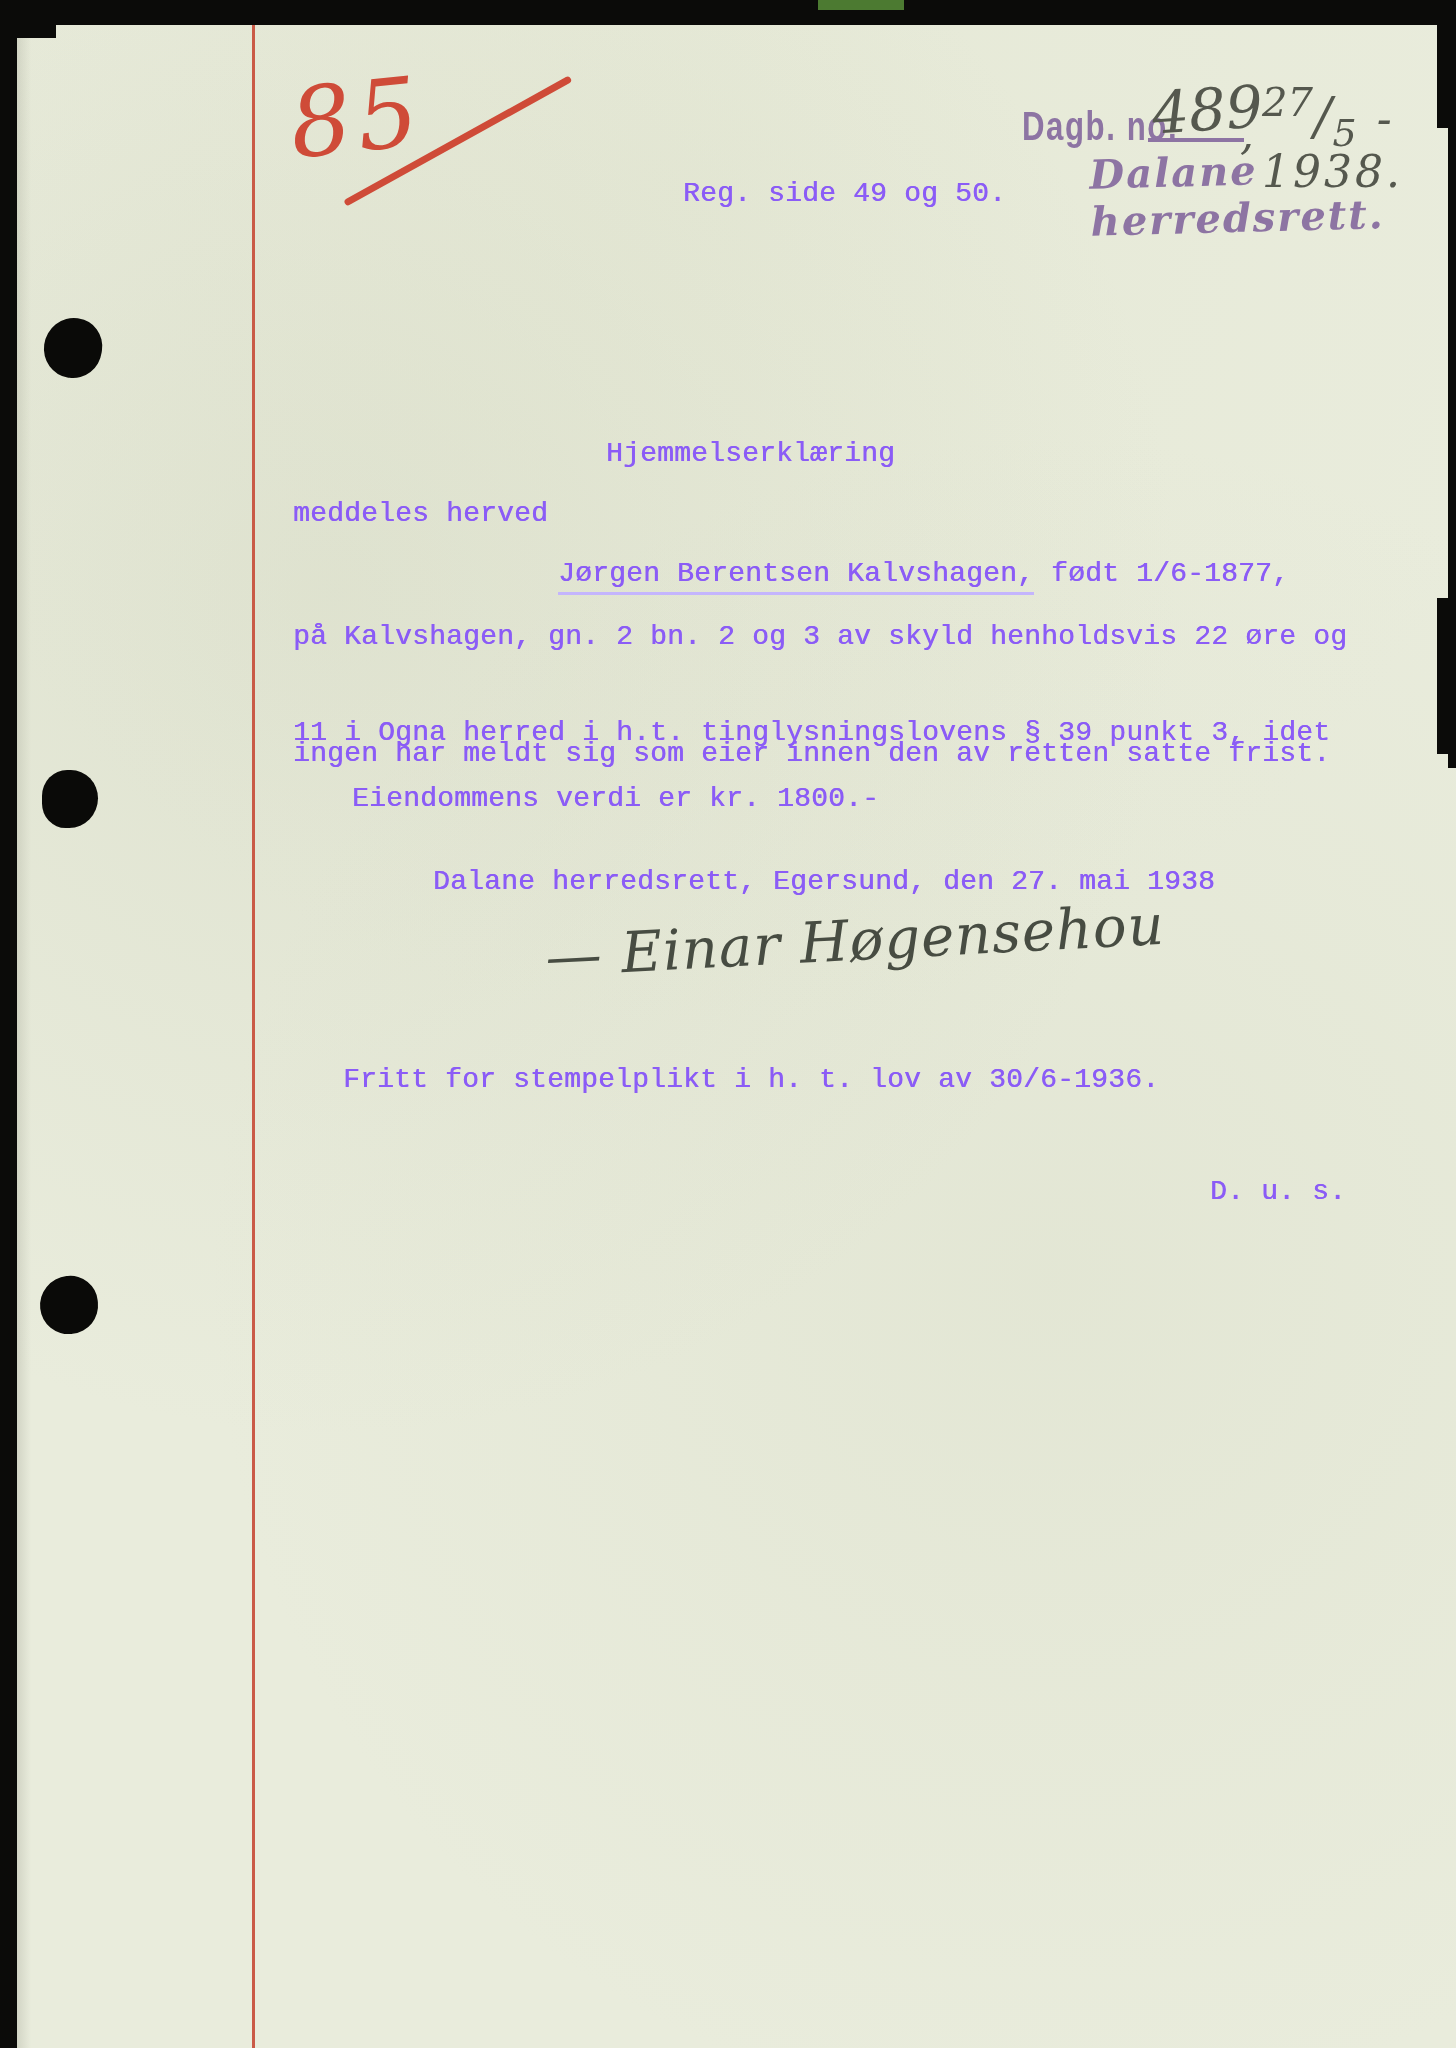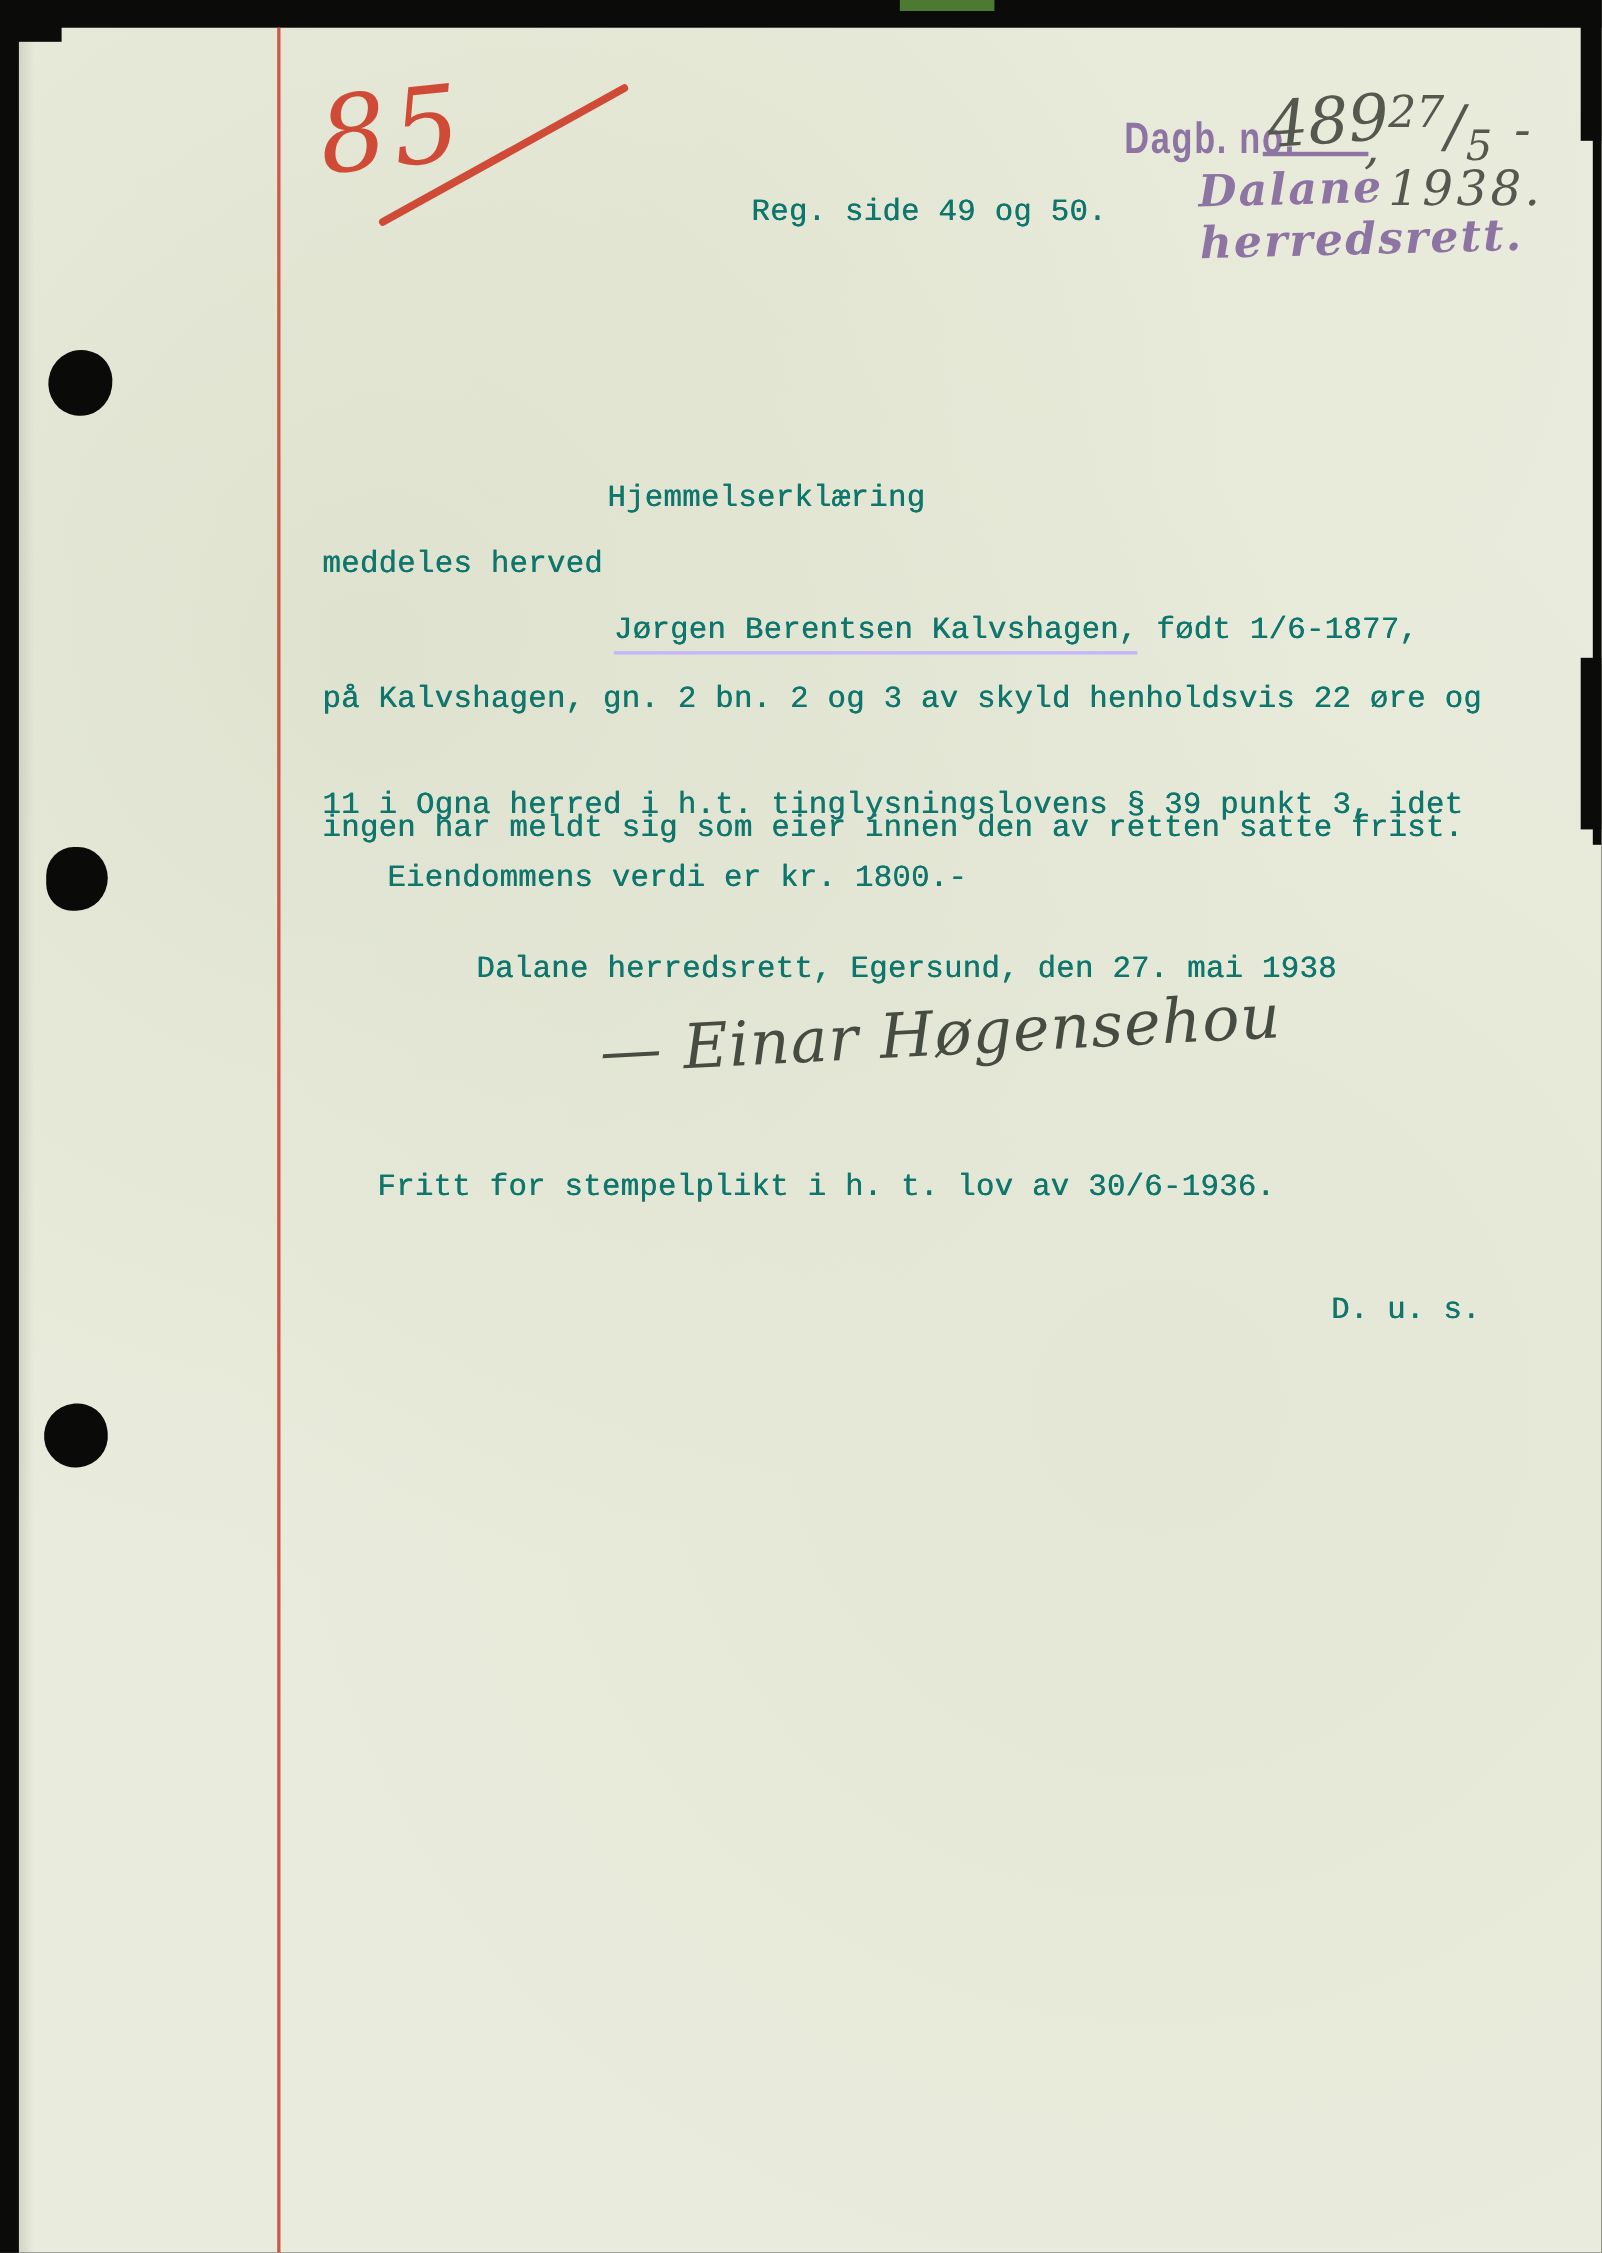--- a/index.html
+++ b/index.html
@@ -46,25 +46,25 @@
   
   .hw{color:#55584e;font-family:"DejaVu Serif",serif;font-style:italic;}
   .dagb-number{position:absolute;left:1152px;top:76px;font-size:58px;transform:rotate(-4deg);}
   .dagb-comma{position:absolute;left:1240px;top:108px;font-size:44px;}
   .dagb-date{position:absolute;left:1262px;top:72px;font-size:44px;}
   .dagb-date .d27{font-size:40px;position:relative;top:-4px;}
   .dagb-date .dsl{font-size:52px;position:relative;top:14px;margin:0 1px;}
   .dagb-date .d5{font-size:38px;position:relative;top:26px;}
   .dagb-date .drest{font-size:44px;position:relative;top:14px;margin-left:20px;letter-spacing:3px;}
   
-  .tw{position:absolute;color:#0f766e;
+  .tw{position:absolute;color:#8b5cf6;
     font:28px "Liberation Mono","DejaVu Sans Mono",monospace;
     letter-spacing:.2px;white-space:pre;text-shadow:.4px 0 0 currentColor;text-align:center;}
   .reg-line{left:683px;top:178px;}
-  .heading{left:552px;top:438px;}
+  .heading{left:606px;top:438px;}
   .meddeles{left:293px;top:498px;}
   .name-line{left:558px;top:558px;}
   .name-line .uname{border-bottom:3px solid #c4b5fd;padding-bottom:3px;}
   .body2{left:293px;top:621px;}
   .body3{left:293px;top:717px;}
   .body4{left:293px;top:738px;}
   .value-line{left:352px;top:783px;}
   .place-line{left:433px;top:866px;}
   .exempt-line{left:343px;top:1064px;}
   .dus-line{left:1210px;top:1176px;}

